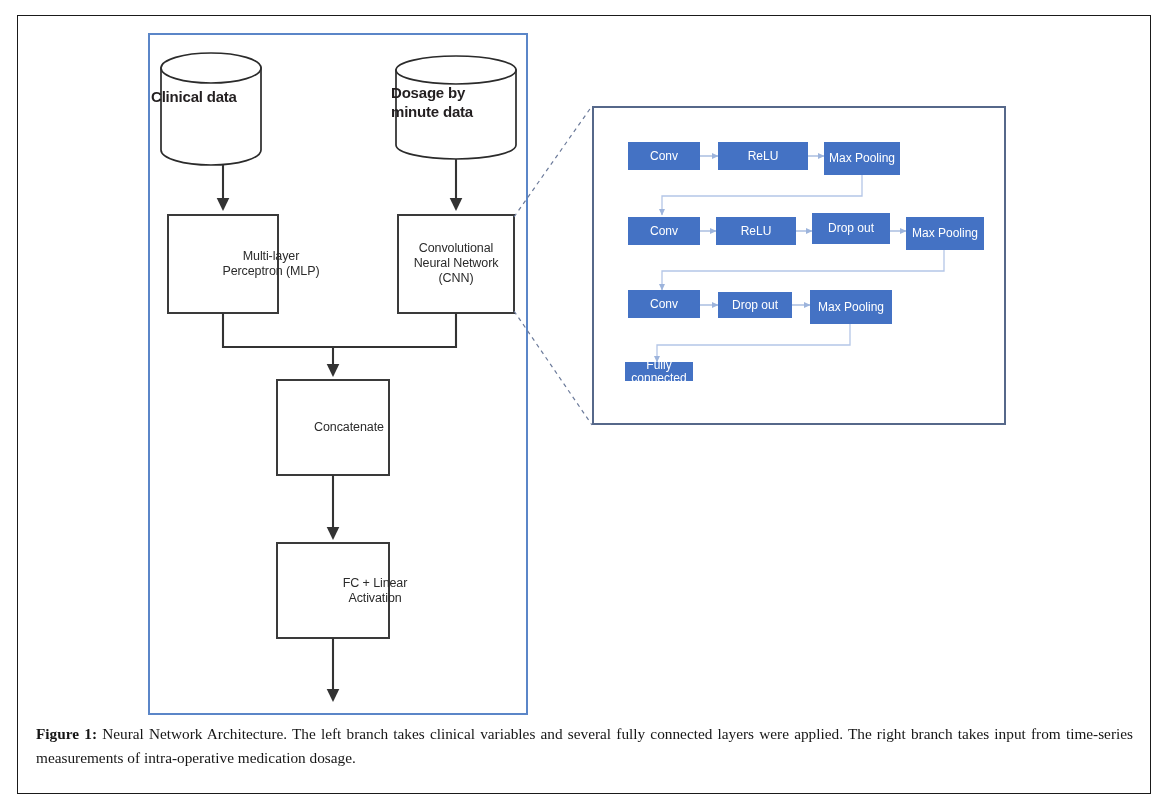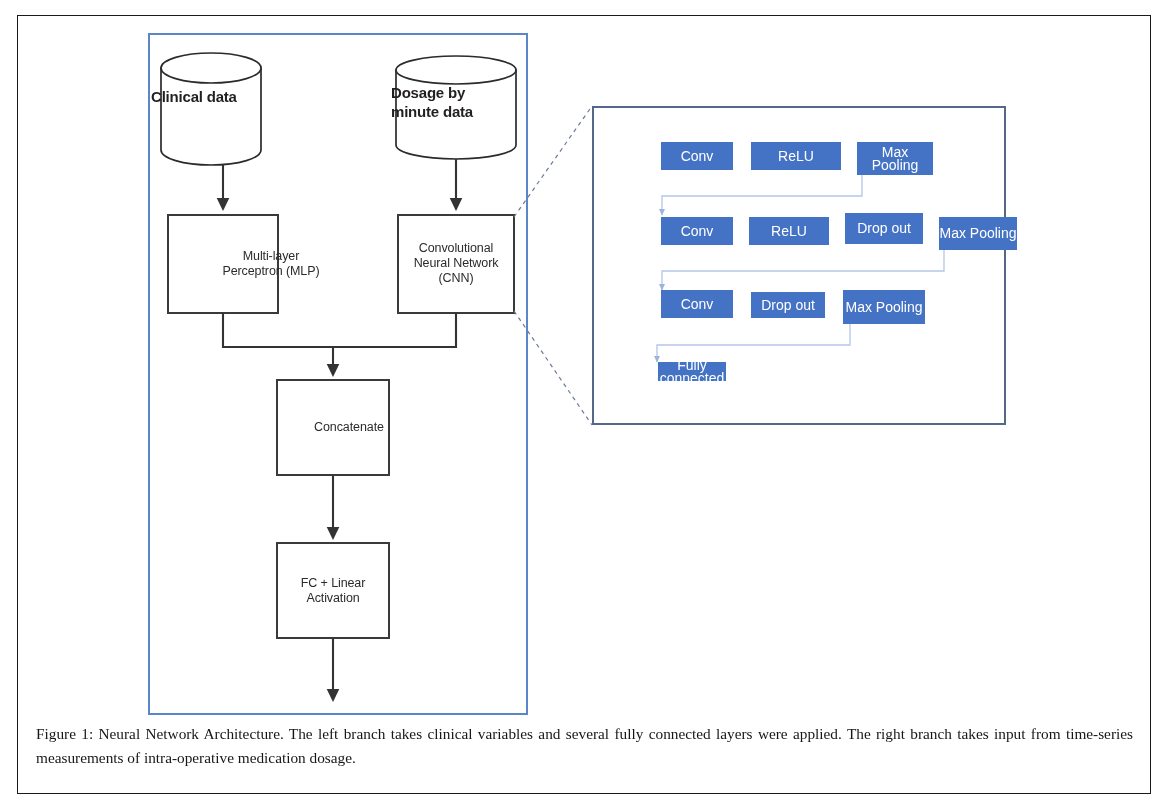--- a/index.html
+++ b/index.html
@@ -80,45 +80,44 @@
     height: 319px;
     border: 2.2px solid #56688a;
     box-sizing: border-box;
     background: #ffffff;
   }
   .nn-block {
     position: absolute;
     background: #4472c4;
     color: #ffffff;
     font-family: "Liberation Sans", sans-serif;
-    font-size: 14px;
+    font-size: 12px;
     line-height: 12.5px;
     display: flex;
     align-items: center;
     justify-content: center;
     text-align: center;
     white-space: pre-line;
     box-sizing: border-box;
-    margin-left: 33px;
   }
   
   .caption {
     position: absolute;
     left: 36px;
     top: 722px;
     width: 1097px;
     font-family: "Liberation Serif", serif;
     font-size: 15.3px;
     line-height: 24px;
     color: #161616;
     text-align: justify;
     text-justify: inter-word;
   }
   .caption b {
-    font-weight: normal;
+    font-weight: bold;
   }
 </style>
 </head>
 <body>
 
 <div id="figure-page">
 
   <div class="page-frame"></div>
 
   <div class="blue-region"></div>
@@ -191,21 +190,21 @@
 
   <div class="flow-label" style="left:168px; top:249px; width:110px;margin-left:48px;">Multi-layer
 Perceptron (MLP)</div>
 
   <div class="flow-label" style="left:398px; top:241px; width:116px;">Convolutional
 Neural Network
 (CNN)</div>
 
   <div class="flow-label" style="left:277px; top:420px; width:112px;margin-left:16px;">Concatenate</div>
 
-  <div class="flow-label" style="left:277px; top:576px; width:112px;">FC + Linear
+  <div class="flow-label" style="left:277px; top:576px; width:112px;padding-left:42px;">FC + Linear
 Activation</div>
 
   <div class="nn-block" style="left:628px; top:142px; width:72px; height:28px;">Conv</div>
   <div class="nn-block" style="left:718px; top:142px; width:90px; height:28px;">ReLU</div>
   <div class="nn-block" style="left:824px; top:142px; width:76px; height:33px;">Max Pooling</div>
 
   <div class="nn-block" style="left:628px; top:217px; width:72px; height:28px;">Conv</div>
   <div class="nn-block" style="left:716px; top:217px; width:80px; height:28px;">ReLU</div>
   <div class="nn-block" style="left:812px; top:213px; width:78px; height:31px;">Drop out</div>
   <div class="nn-block" style="left:906px; top:217px; width:78px; height:33px;">Max Pooling</div>

